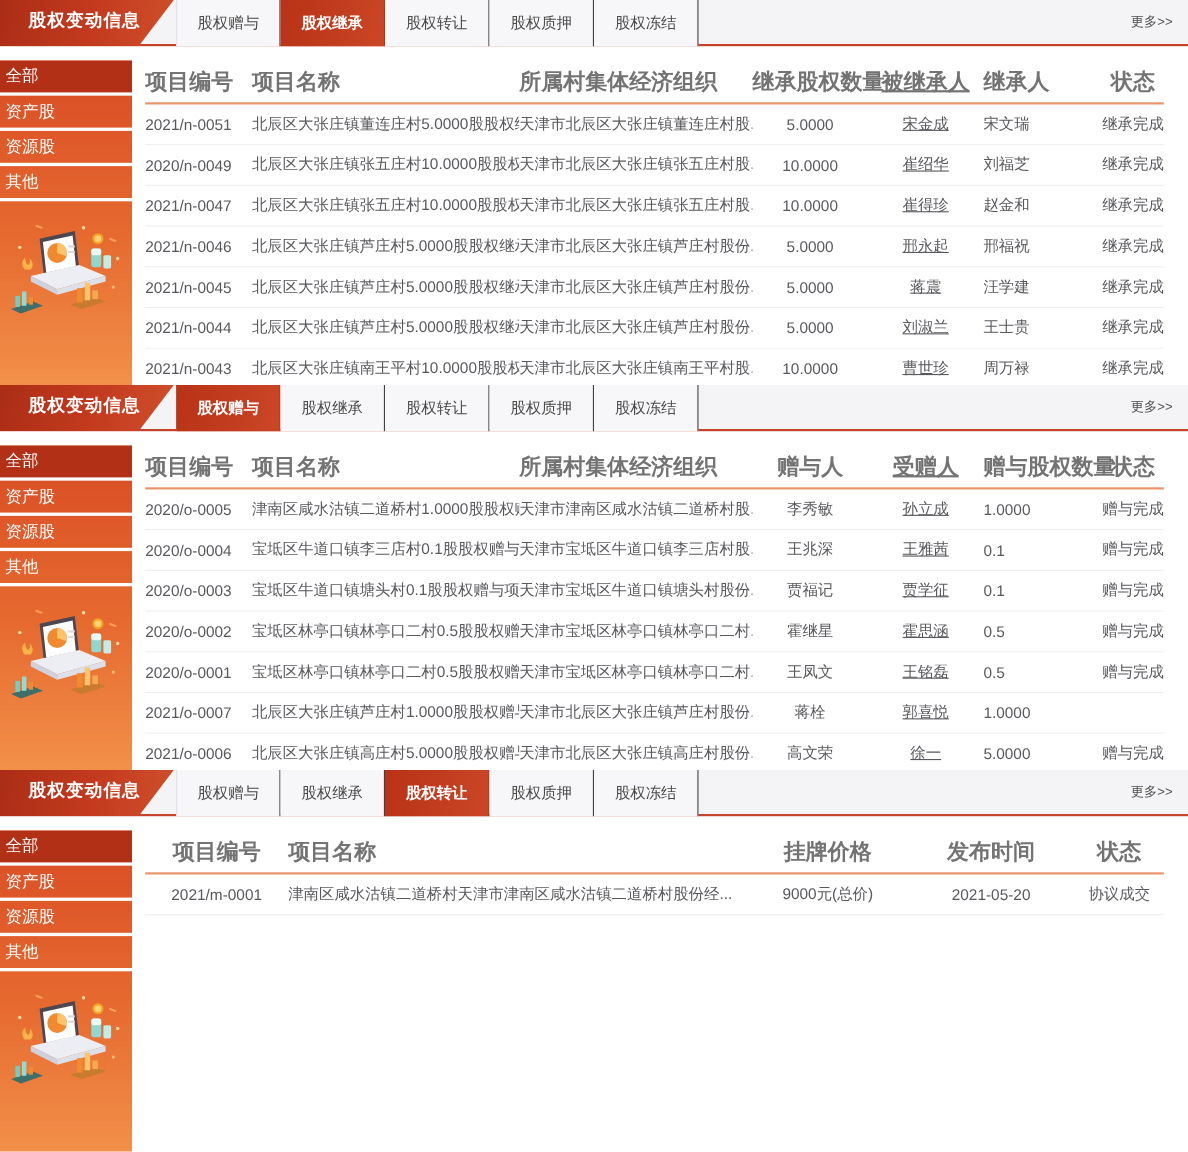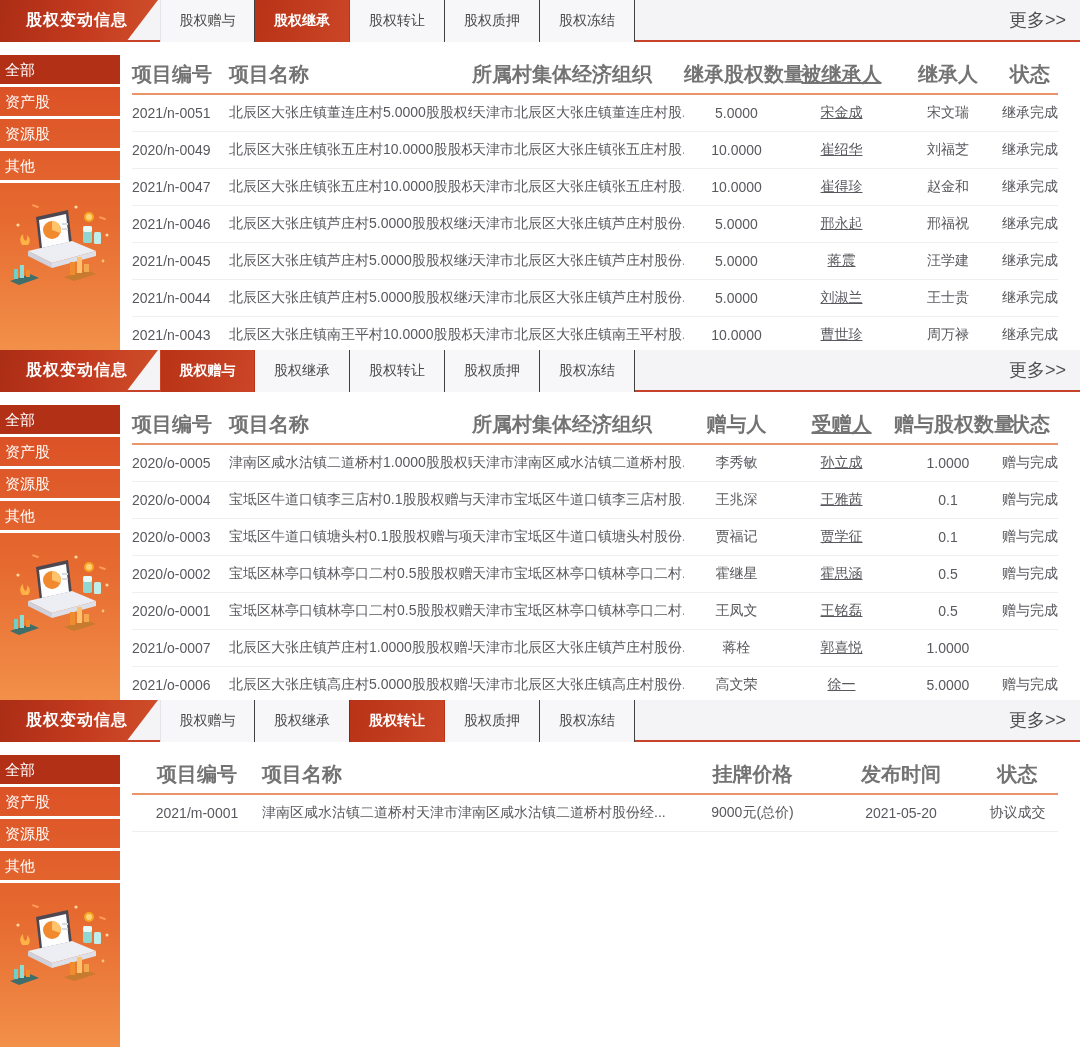--- a/index.html
+++ b/index.html
@@ -29,21 +29,21 @@
     font-size:14px;color:#4a4a4a;background:#f7f7f9;
     border-right:1px solid #404040;box-sizing:border-box;cursor:pointer;
   }
   .tab:first-child{border-left:1px solid #e3e3e9;}
   .tab.active{
     background:linear-gradient(100deg,#b83317,#cb4526);
     color:#fff;font-weight:bold;border-color:transparent;
   }
   .more{
     margin-left:auto;margin-right:14px;align-self:center;
-    font-size:18px;color:#4f4f4f;cursor:pointer;white-space:nowrap;
+    font-size:12px;color:#4f4f4f;cursor:pointer;white-space:nowrap;
   }
   .gap{height:13px;background:#fff;}
   
   .content{display:flex;}
   .s0 .content,.s1 .content{height:295px;}
   .s2 .content{height:292px;}
   .sidebar{
     width:120px;flex:0 0 120px;
     background:linear-gradient(180deg,#d94c24 0%,#e66a30 55%,#f29049 100%);
     overflow:hidden;
@@ -68,21 +68,21 @@
     display:flex;align-items:center;height:36px;
     border-bottom:1px solid #efeff3;cursor:pointer;
   }
   .td{font-size:14px;color:#58585e;white-space:nowrap;overflow:hidden;}
   
   .cols7 .c0{width:97px;flex:0 0 97px;}
   .cols7 .c1{width:243px;flex:0 0 243px;}
   .cols7 .c2{width:212px;flex:0 0 212px;}
   .cols7 .c3{width:105px;flex:0 0 105px;text-align:center;}
   .cols7 .c4{width:105px;flex:0 0 105px;text-align:center;text-decoration:underline;}
-  .cols7 .c5{width:108px;flex:0 0 108px;text-align:center;}
+  .cols7 .c5{width:108px;flex:0 0 108px;}
   .cols7 .c6{flex:1;text-align:center;}
   
   .cols5 .c0{width:130px;flex:0 0 130px;text-align:center;}
   .cols5 .c1{width:418px;flex:0 0 418px;}
   .cols5 .c2{width:145px;flex:0 0 145px;text-align:center;}
   .cols5 .c3{width:152px;flex:0 0 152px;text-align:center;}
   .cols5 .c4{flex:1;text-align:center;}
 </style>
 </head>
 <body>

